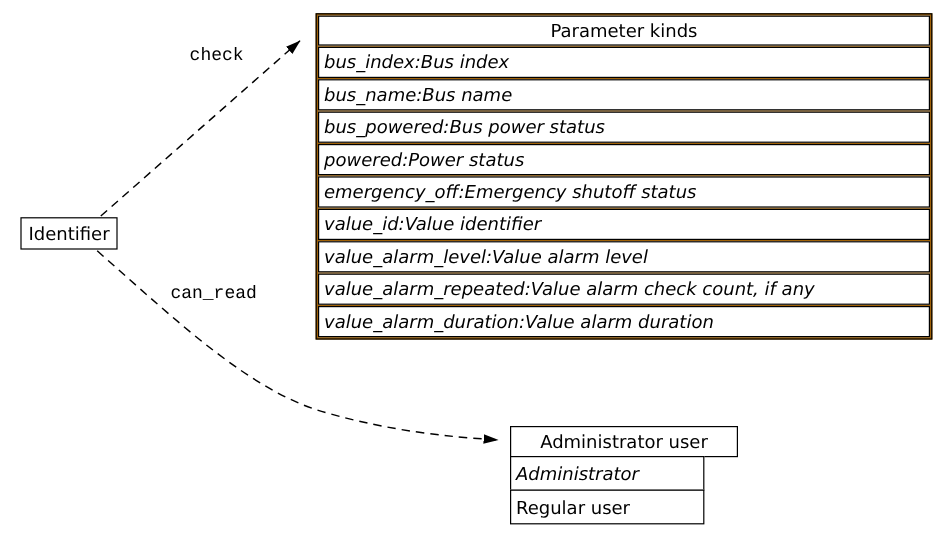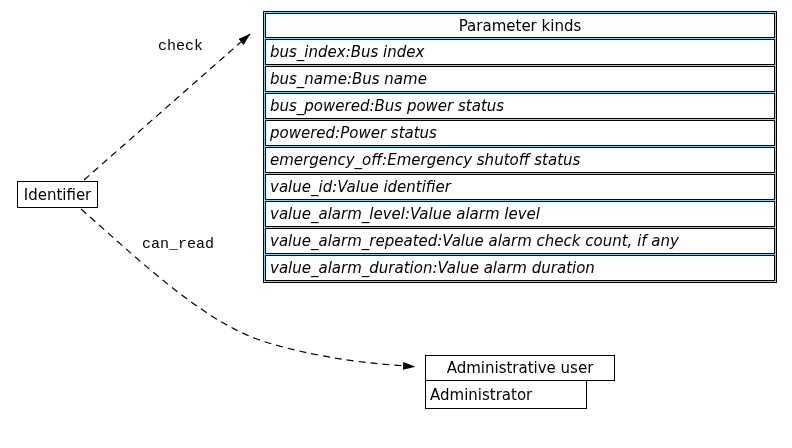--- a/index.html
+++ b/index.html
@@ -46,21 +46,21 @@
     background: #ffffff;
   }
 
   
   .param-table {
     position: absolute;
     left: 263px; top: 11px;
     width: 514px;
     border: 1px solid #000000;
     box-sizing: border-box;
-    background: #7dd3fc;
+    background: #a16207;
     display: flex;
     flex-direction: column;
   }
   .param-header {
     margin: 1px;
     border: 1px solid #000000;
     height: 23px;
     display: flex;
     align-items: center;
     justify-content: center;
@@ -104,21 +104,21 @@
     border: 1px solid #000000;
     box-sizing: border-box;
     margin-top: -1px;
     display: flex;
     align-items: center;
     padding-left: 4px;
     font-size: 15px;
     background: #ffffff;
     white-space: nowrap;
   }
-  .user-row:first-child { margin-top: 0; }
+  .user-row:first-child { margin-top: 0; font-style: italic; }
 </style>
 </head>
 <body>
 
 <div class="canvas">
 
   <svg class="edges-svg" viewBox="0 0 792 448">
     <defs>
       <marker id="arrowhead" markerUnits="userSpaceOnUse" viewBox="0 0 13 10" markerWidth="13" markerHeight="10" refX="12" refY="5" orient="auto">
         <path d="M0,1 L12.5,5 L0,9 z" fill="#000000"></path>
@@ -141,18 +141,19 @@
     <div class="param-row">bus_name:Bus name</div>
     <div class="param-row">bus_powered:Bus power status</div>
     <div class="param-row">powered:Power status</div>
     <div class="param-row">emergency_off:Emergency shutoff status</div>
     <div class="param-row">value_id:Value identifier</div>
     <div class="param-row">value_alarm_level:Value alarm level</div>
     <div class="param-row">value_alarm_repeated:Value alarm check count, if any</div>
     <div class="param-row">value_alarm_duration:Value alarm duration</div>
   </div>
 
-  <div class="user-table-header">Administrative user</div>
+  <div class="user-table-header">Administrator user</div>
   <div class="user-table-rows">
     <div class="user-row">Administrator</div>
+    <div class="user-row">Regular user</div>
   </div>
 
 </div>
 
 </body></html>

